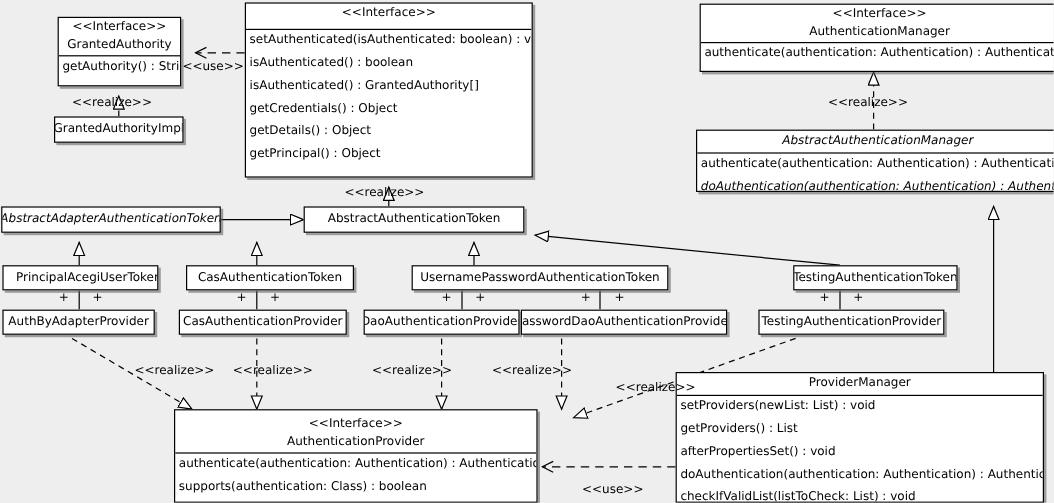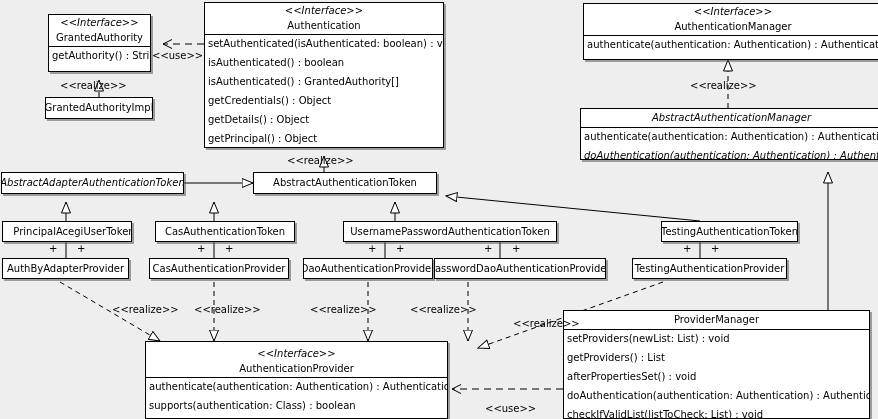--- a/index.html
+++ b/index.html
@@ -23,21 +23,21 @@
     line-height:1;
     color:#000;
     overflow:hidden;
     z-index:3;
   }
   .uml .hdr{
     padding:3px 4px 3px 4px;
     text-align:center;
     white-space:nowrap;
   }
-  .uml .hdr .stereo{display:block;text-align:center;padding-bottom:5px;font-style:italic;}
+  .uml .hdr .stereo{display:block;text-align:center;padding-bottom:5px;}
   .uml .hdr .nm{display:block;text-align:center;}
   .uml .italic{font-style:italic;}
   .uml .ops{
     border-top:1px solid #000;
   }
   .uml .op{
     white-space:nowrap;
     padding:1px 0 1px 3px;
     height:17px;
     line-height:16px;
@@ -130,21 +130,20 @@
     </div>
   </div>
 
   <div class="uml simple" style="left:45px;top:97px;width:108px;height:22px;">
     <span>GrantedAuthorityImpl</span>
   </div>
 
   <div class="uml" style="left:204px;top:2px;width:240px;height:146px;">
     <div class="hdr">
       <span class="stereo">&lt;&lt;Interface&gt;&gt;</span>
-      <span class="nm">Authentication</span>
     </div>
     <div class="ops">
       <div class="op">setAuthenticated(isAuthenticated: boolean) : void</div>
       <div class="op">isAuthenticated() : boolean</div>
       <div class="op">isAuthenticated() : GrantedAuthority[]</div>
       <div class="op">getCredentials() : Object</div>
       <div class="op">getDetails() : Object</div>
       <div class="op">getPrincipal() : Object</div>
     </div>
   </div>

